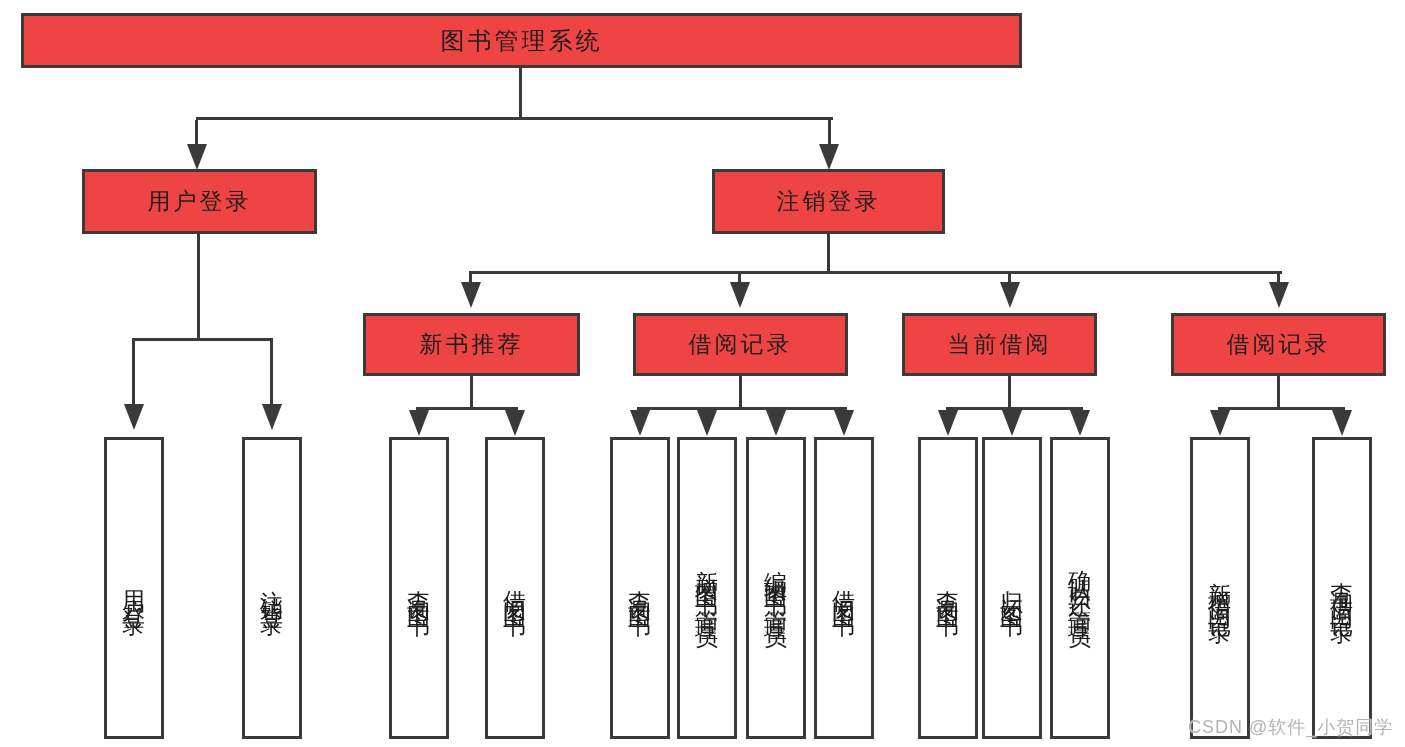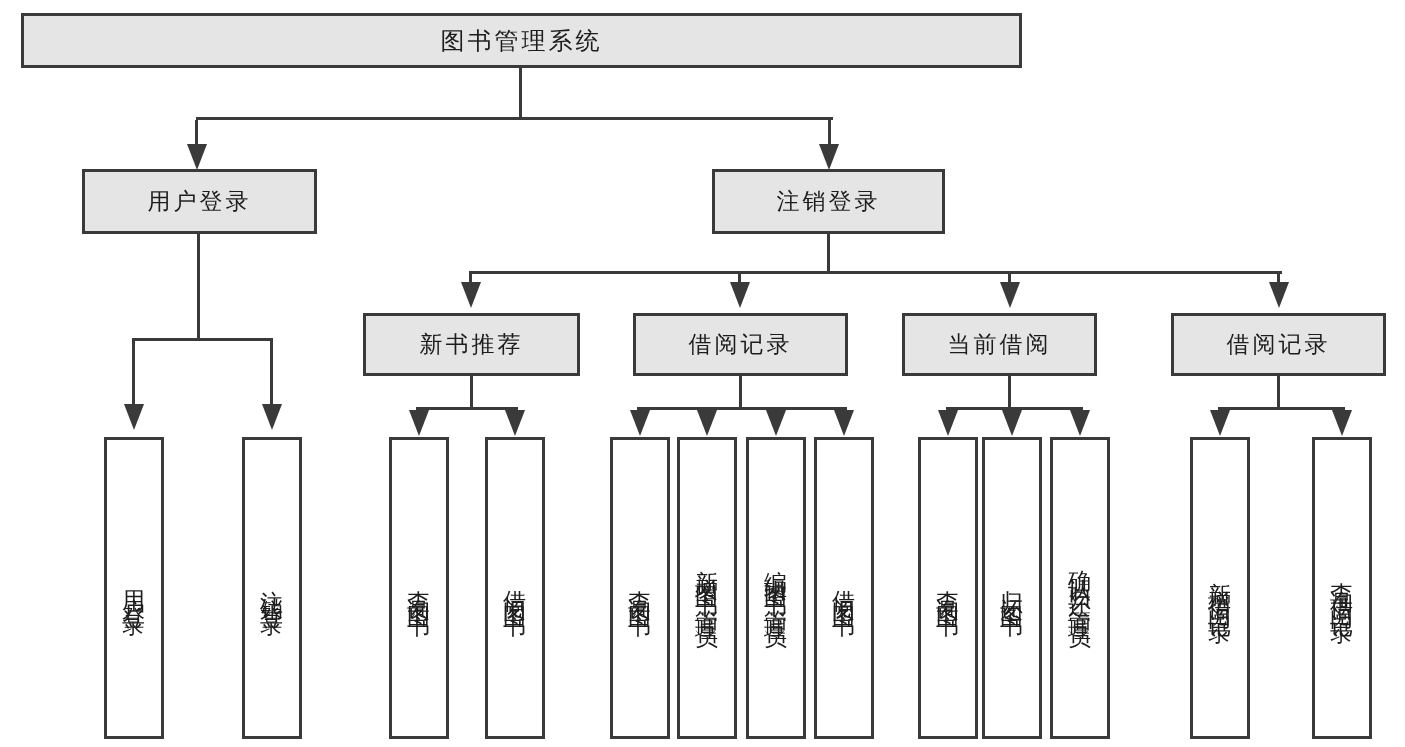--- a/index.html
+++ b/index.html
@@ -13,21 +13,21 @@
     position:relative;
     width:1405px;height:747px;
     background:var(--bg);
     font-family:"Liberation Sans",sans-serif;
     overflow:hidden;
   }
   .node{
     position:absolute;
     box-sizing:border-box;
     border:3px solid var(--line);
-    background:#e5e5e5;
+    background:#ef4444;
     display:flex;align-items:center;justify-content:center;
     color:var(--text);
     font-size:23px;
     letter-spacing:3px;
     white-space:nowrap;
   }
   .node.root{font-size:24px;}
   .leaf{
     position:absolute;
     box-sizing:border-box;
@@ -178,14 +178,15 @@
   <div class="hline" style="left:946px;top:407px;width:137px;height:3px;"></div>
   <div class="arrow" style="left:938px;top:410px;"></div>
   <div class="arrow" style="left:1002px;top:410px;"></div>
   <div class="arrow" style="left:1070px;top:410px;"></div>
 
   <div class="vline" style="left:1277px;top:376px;width:3px;height:33px;"></div>
   <div class="hline" style="left:1218px;top:407px;width:127px;height:3px;"></div>
   <div class="arrow" style="left:1210px;top:410px;"></div>
   <div class="arrow" style="left:1332px;top:410px;"></div>
 
+  <div class="watermark">CSDN @软件_小贺同学</div>
 
 </div>
 
 </body></html>

